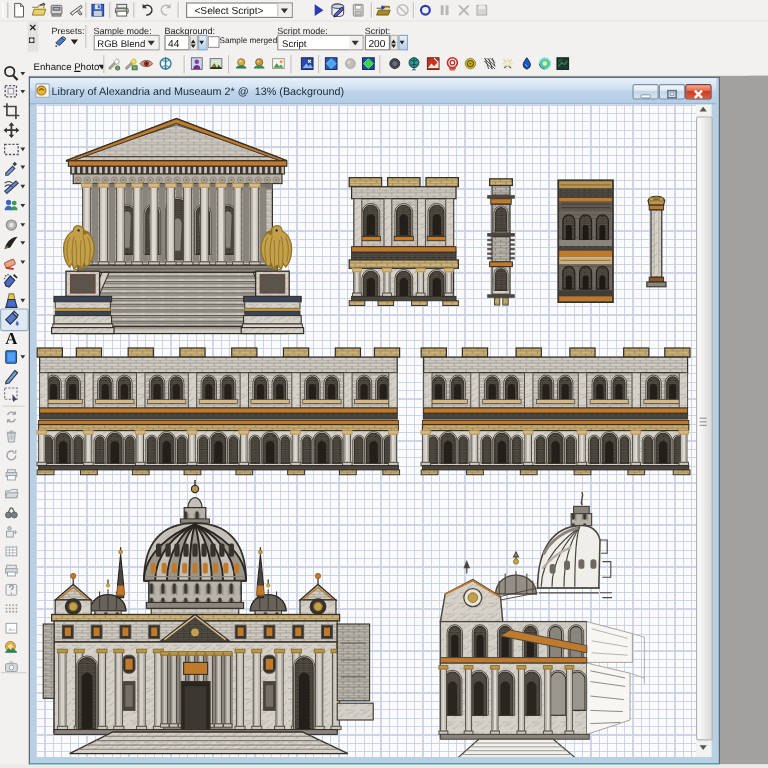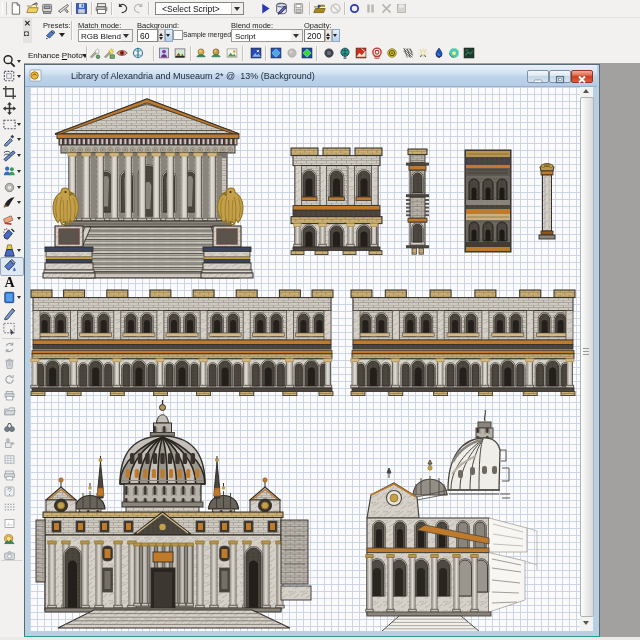--- a/index.html
+++ b/index.html
@@ -13,21 +13,21 @@
 .sep{position:absolute;width:1px;background:#c6c3bf;border-right:1px solid #fafaf9;}
 .grip{position:absolute;width:3px;border-left:1px solid #fff;border-right:1px solid #c2bfbb;}
 .lbl{position:absolute;font-size:7.5px;color:#1c1c1c;white-space:nowrap;}
 .combo{position:absolute;background:#fff;border:1px solid #858581;font-size:8.5px;color:#111;}
 .combo .ar{position:absolute;right:0;top:0;bottom:0;width:11px;background:#f0efed;}
 .combo .ar:after{content:"";position:absolute;left:2px;top:4px;border:3px solid transparent;border-top:4px solid #333;}
 .spin{position:absolute;background:#fff;border:1px solid #858581;font-size:8.5px;color:#111;}
 .dar{position:absolute;border:3px solid transparent;border-top:4px solid #222;}
 #win{position:absolute;left:24px;top:64px;width:574px;height:573px;background:#b9cfe2;border:1px solid #5a6a72;border-bottom:none;}
 #titlebar{position:absolute;left:0;top:0;width:572px;height:21px;background:linear-gradient(#e8f0fa,#d2e2f2 40%,#bed4ea 55%,#b4cce6);border-bottom:1px solid #9ab0c6;}
-#titletxt{position:absolute;left:18px;top:6px;font-size:9px;color:#1a2a36;white-space:nowrap;letter-spacing:0px;padding-left:28px;}
+#titletxt{position:absolute;left:18px;top:6px;font-size:9px;color:#1a2a36;white-space:nowrap;letter-spacing:0px;}
 #canvas{position:absolute;left:5px;top:22px;width:550px;height:544px;background:
  repeating-linear-gradient(to right,rgba(200,209,229,.9) 0 1px,transparent 1px 7px),
  repeating-linear-gradient(to bottom,rgba(200,209,229,.9) 0 1px,transparent 1px 7px),#fbfbfc;overflow:hidden;}
 #vscroll{position:absolute;left:555px;top:22px;width:13px;height:544px;background:#f2f2f0;}
 #vthumb{position:absolute;left:0px;top:10px;width:12px;height:518px;background:linear-gradient(to right,#fdfdfd,#eaeaea 55%,#d9d9d9);border:1px solid #b2b2b2;border-radius:2px;}
 #winbot{position:absolute;left:0;top:566px;width:572px;height:6px;background:#b9cfe2;border-bottom:1px solid #2f9a93;}
 .capbtn{position:absolute;top:5px;width:20px;height:11px;border:1px solid #7e93a7;border-radius:2px;background:linear-gradient(#f4f8fc,#dde7f0 45%,#c5d5e4 46%,#d6e4f0);}
 #btnclose{background:linear-gradient(#f2ab97,#e06a50 40%,#cc3a20 45%,#d8603e);border-color:#8c3626;}
 .toolico{position:absolute;left:2px;width:15px;height:15px;}
 .tsel{position:absolute;left:0px;width:22px;height:17px;border:1px solid #98acbe;background:#dfe9f4;border-radius:2px;}
@@ -127,44 +127,44 @@
     <div style="position:absolute;left:24px;top:1px;font-size:8px;font-weight:bold;color:#222">✕</div>
     <div style="position:absolute;left:24px;top:11px;font-size:8px;color:#222">◘</div>
     <div class="lbl" style="left:43px;top:3px">Presets:</div>
     <svg class="ico" style="left:45px;top:11px;width:12px;height:12px" viewBox="0 0 16 16">
       <path d="M2 9l6-6 4 3-6 6z" fill="#4a7ad0" stroke="#234"></path>
       <path d="M8 3l2-1 3 2-1 2z" fill="#8fb0e8" stroke="#234"></path>
       <circle cx="2.5" cy="12.5" r="1" fill="#333"></circle>
     </svg>
     <div class="dar" style="left:59px;top:15px"></div>
     <div class="sep" style="left:71px;top:3px;height:19px"></div>
-    <div class="lbl" style="left:78px;top:3px">Match mode:</div>
+    <div class="lbl" style="left:78px;top:3px">Sample mode:</div>
     <div class="combo" style="left:78px;top:11px;width:53px;height:11px;border-color:#9a9a96;font-size:8px">
       <span style="position:absolute;left:2px;top:2px">RGB Blend</span>
       <span class="ar" style="background:#f2f1ef"></span>
     </div>
     <div class="lbl" style="left:137px;top:3px">Background:</div>
     <div class="spin" style="left:137px;top:11px;width:19px;height:11px">
-      <span style="position:absolute;left:2px;top:1px">60</span>
+      <span style="position:absolute;left:2px;top:1px">44</span>
     </div>
     <div style="position:absolute;left:158px;top:11px;width:7px;height:13px;background:#eceae7;border:1px solid #b8b5b0;box-sizing:border-box">
       <span class="dar" style="left:0px;top:1px;border-width:2.5px;border-top-width:3px;transform:rotate(180deg)"></span>
       <span class="dar" style="left:0px;top:7px;border-width:2.5px;border-top-width:3px"></span>
     </div>
     <div style="position:absolute;left:165px;top:11px;width:8px;height:13px;background:linear-gradient(#e8f0fa,#b8d0ea);border:1px solid #8aa8c8;box-sizing:border-box">
       <span class="dar" style="left:0px;top:4px;border-width:2.5px;border-top-width:3px"></span>
     </div>
     <div style="position:absolute;left:173px;top:12px;width:8px;height:8px;background:#fff;border:1px solid #999"></div>
     <div class="lbl" style="left:183px;top:13px;font-size:6.8px">Sample merged</div>
-    <div class="lbl" style="left:231px;top:3px;">Blend mode:</div>
+    <div class="lbl" style="left:231px;top:3px;">Script mode:</div>
     <div class="combo" style="left:231px;top:11px;width:70px;height:11px;border-color:#9a9a96;font-size:8px">
       <span style="position:absolute;left:3px;top:2px">Script</span>
       <span class="ar" style="background:#f2f1ef"></span>
     </div>
-    <div class="lbl" style="left:304px;top:3px">Opacity:</div>
+    <div class="lbl" style="left:304px;top:3px">Script:</div>
     <div class="spin" style="left:304px;top:11px;width:19px;height:11px">
       <span style="position:absolute;left:2px;top:1px">200</span>
     </div>
     <div style="position:absolute;left:325px;top:11px;width:7px;height:13px;background:#eceae7;border:1px solid #b8b5b0;box-sizing:border-box">
       <span class="dar" style="left:0px;top:1px;border-width:2.5px;border-top-width:3px;transform:rotate(180deg)"></span>
       <span class="dar" style="left:0px;top:7px;border-width:2.5px;border-top-width:3px"></span>
     </div>
     <div style="position:absolute;left:332px;top:11px;width:8px;height:13px;background:linear-gradient(#e8f0fa,#b8d0ea);border:1px solid #8aa8c8;box-sizing:border-box">
       <span class="dar" style="left:0px;top:4px;border-width:2.5px;border-top-width:3px"></span>
     </div>

